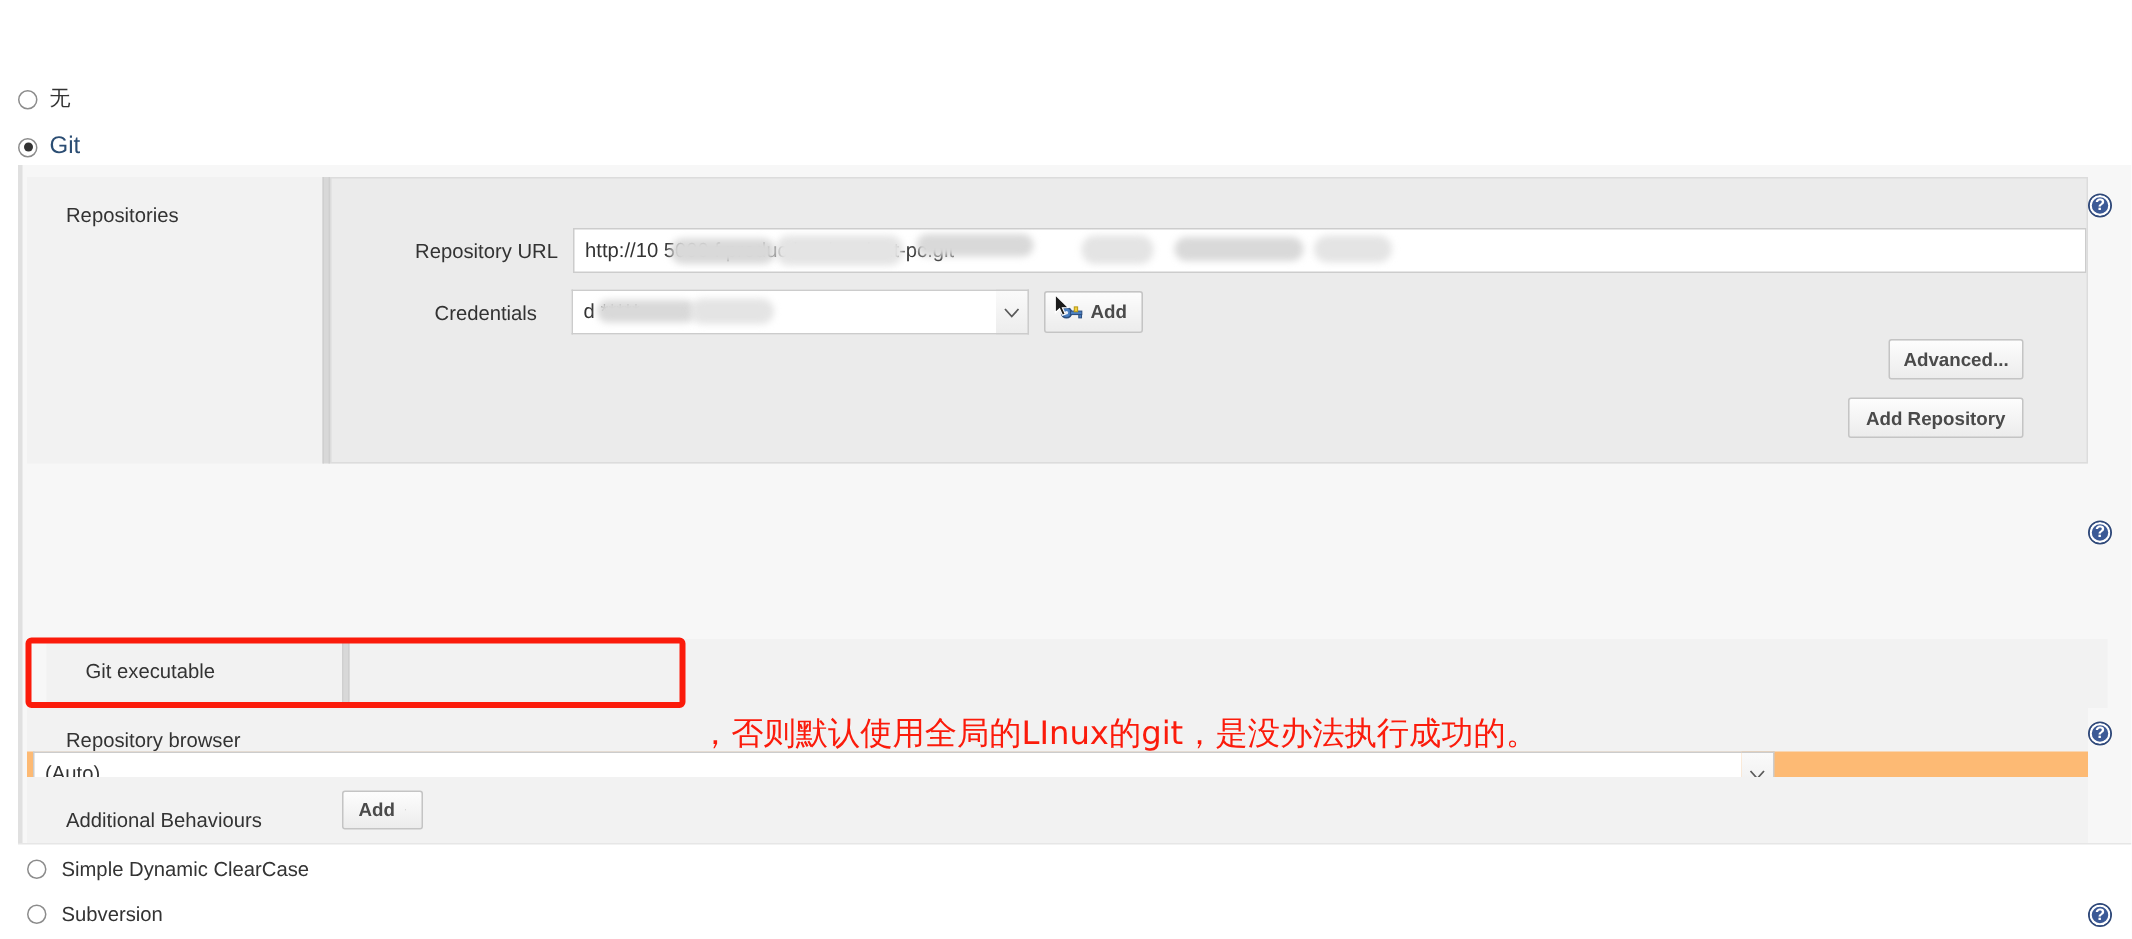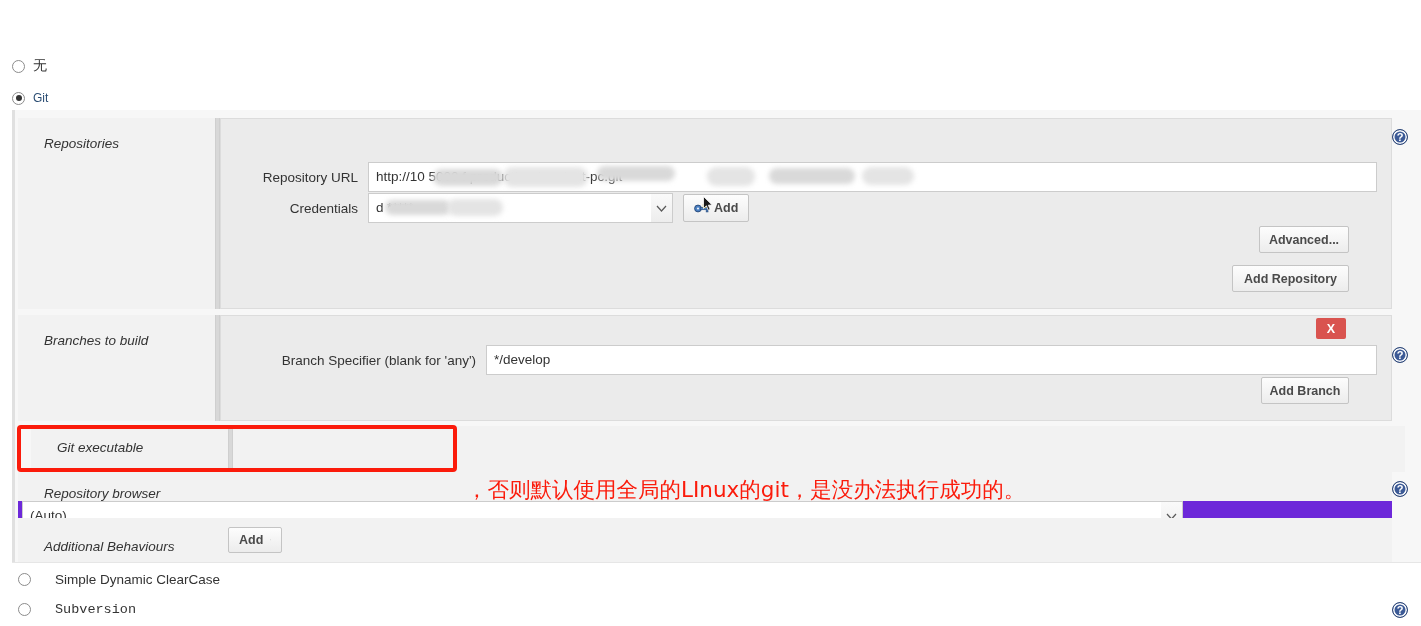--- a/index.html
+++ b/index.html
@@ -29,40 +29,40 @@
   .radio {
     width: 13px; height: 13px; border-radius: 50%;
     border: 1px solid #8c8c8c; background: #fff;
     display:inline-block; position: relative; flex:none;
   }
   .radio.checked::after {
     content:""; position:absolute; left:2.5px; top:2.5px;
     width:6px; height:6px; border-radius:50%; background:#333;
   }
   .rlabel-cn { font-size: 14px; color:#333; }
-  .rlabel-git { font-size: 12px; color:#2b4d73; }
+  .rlabel-git { font-size: 16px; color:#2b4d73; }
 
   
   .scm-body {
     position: absolute; left: 12px; top: 110px;
     width: 1409px; height: 452px;
     border-left: 3px solid #e0e0e0;
     background: #f7f7f7;
   }
 
   
   .block {
     position: absolute; left: 3px;
     background: #f2f2f2;
     display: flex;
   }
   .block .label-col {
     width: 197px; flex: none;
     padding: 18px 0 0 26px;
-    font-size: 13.5px; color: #333; font-style: italic;
+    font-size: 13.5px; color: #333;
   }
   .vdiv {
     width: 5px; flex: none;
     background: #d8d8d8;
     border-left: 1px solid #cfcfcf;
     border-right: 1px solid #cfcfcf;
   }
   .panel {
     flex: 1 1 auto;
     background: #ebebeb;
@@ -128,21 +128,21 @@
   }
   .anno-text {
     position:absolute; color:#fb1b0b; font-size:21.5px; line-height:31px;
     font-family:"DejaVu Sans", sans-serif;
     white-space:pre; pointer-events:none;
   }
 
   
   .cursor { position:absolute; width:11px; height:16px; }
 
-  .bottom-radio { position:absolute; left:18px; display:flex; align-items:center; gap:24px; font-size:13.5px; color:#333; }
+  .bottom-radio { position:absolute; left:18px; display:flex; align-items:center; gap:10px; font-size:13.5px; color:#333; }
   .hr-sep { position:absolute; left:12px; width:1409px; height:1px; background:#e6e6e6; }
 </style>
 </head>
 <body>
 
 <div id="root">
 
 
   <div class="radio-row" style="top:56px;">
     <span class="radio"></span>
@@ -153,34 +153,34 @@
     <span class="rlabel-git">Git</span>
   </div>
 
   <div class="scm-body">
 
     <div class="block" style="top:8px; left:3px; width:1374px; height:191px;">
       <div class="label-col">Repositories</div>
       <div class="vdiv"></div>
       <div class="panel">
 
-        <div class="frow" style="left:0px; top:43px; width:100%;">
+        <div class="frow" style="left:0px; top:33px; width:100%;padding-left:14px;">
           <div class="flabel" style="width:137px;">Repository URL</div>
           <div class="ftext" style="width:1009px; margin-left:10px; position:relative;">
             <span>http://10                    5000  f   production  /trunk            nt-pc.git</span>
             <span class="smudge" style="left:64px; top:6px; width:70px; height:17px;"></span>
             <span class="smudge light" style="left:134px; top:4px; width:85px; height:20px;"></span>
             <span class="smudge" style="left:228px; top:3px; width:78px; height:15px;"></span>
             <span class="smudge light" style="left:338px; top:4px; width:48px; height:19px;"></span>
             <span class="smudge" style="left:400px; top:5px; width:86px; height:16px;"></span>
             <span class="smudge light" style="left:493px; top:4px; width:52px; height:18px;"></span>
           </div>
         </div>
 
-        <div class="frow" style="left:0px; top:74px; width:100%;">
+        <div class="frow" style="left:0px; top:74px; width:100%;gap:13px;">
           <div class="flabel" style="width:137px;">Credentials</div>
           <div style="display:flex; align-items:center; margin-left:10px;">
             <div class="ftext" style="width:283px; border-right:none; position:relative;">
               <span>d                     *****</span>
               <span class="smudge" style="left:16px; top:6px; width:66px; height:15px;"></span>
               <span class="smudge light" style="left:78px; top:5px; width:56px; height:17px;"></span>
             </div>
             <div class="combo-arrow">
               <svg width="11" height="7" viewBox="0 0 11 7" aria-hidden="true">
                 <path d="M1 1 L5.5 6 L10 1" fill="none" stroke="#5a5a5a" stroke-width="1.2"></path>
@@ -203,51 +203,34 @@
         <div class="btn" style="position:absolute; right:42px; top:107px; width:90px;">Advanced...</div>
 
         <div class="btn" style="position:absolute; right:42px; top:146px; width:117px;">Add Repository</div>
       </div>
     </div>
 
     <div class="help" style="position:absolute; right:13px; top:19px;">
         <span>?</span>
       </div>
 
-    <div class="block" style="top:205px; left:3px; width:1374px; height:106px;">
-      <div class="label-col">Branches to build</div>
-      <div class="vdiv"></div>
-      <div class="panel">
-
-        <div class="xbtn" style="position:absolute; right:45px; top:2px;">X</div>
-
-        <div class="frow" style="left:0px; top:29px; width:100%;">
-          <div class="flabel" style="width:255px;">Branch Specifier (blank for 'any')</div>
-          <div class="ftext" style="width:891px; margin-left:10px;">
-            <span>*/develop</span>
-          </div>
-        </div>
-
-        <div class="btn" style="position:absolute; right:42px; top:61px; width:88px;">Add Branch</div>
-      </div>
-    </div>
 
     <div class="help" style="position:absolute; right:13px; top:237px;">
         <span>?</span>
       </div>
 
     <div class="block" style="top:316px; left:16px; width:1374px; height:46px;">
       <div class="label-col" style="padding-top:14px;">Git executable</div>
       <div class="vdiv"></div>
     </div>
 
     <div class="block" style="top:362px; left:3px; width:1374px; height:46px;flex-direction:column;">
       <div class="label-col" style="padding-top:14px;">Repository browser</div>
       <div class="vdiv"></div>
-      <div class="panel" style="background:#6d28d9; border:none; display:flex; align-items:center;">
+      <div class="panel" style="background:#fdba74; border:none; display:flex; align-items:center;">
         <div class="ftext" style="width:1139px; margin-left:4px; border-right:none;">
           <span>(Auto)</span>
         </div>
         <div class="combo-arrow">
           <svg width="11" height="7" viewBox="0 0 11 7" aria-hidden="true">
             <path d="M1 1 L5.5 6 L10 1" fill="none" stroke="#5a5a5a" stroke-width="1.2"></path>
           </svg>
         </div>
       </div>
     </div>
@@ -269,21 +252,21 @@
       </div>
     </div>
   </div>
 
   <div class="hr-sep" style="top:562px;"></div>
 
   <div class="bottom-radio" style="top:572px;">
     <span class="radio"></span>
     <span>Simple Dynamic ClearCase</span>
   </div>
-  <div class="bottom-radio" style="top:602px;font-family:Liberation Mono, monospace;">
+  <div class="bottom-radio" style="top:602px;">
     <span class="radio"></span>
     <span>Subversion</span>
   </div>
   <div class="help" style="position:absolute; right:13px; top:602px;">
       <span>?</span>
     </div>
 
   <div class="anno-box" style="left:17px; top:425px; width:440px; height:47px;"></div>
   <div class="anno-text" style="left:466px; top:474px;text-align:center;">，否则默认使用全局的LInux的git，是没办法执行成功的。</div>
 

